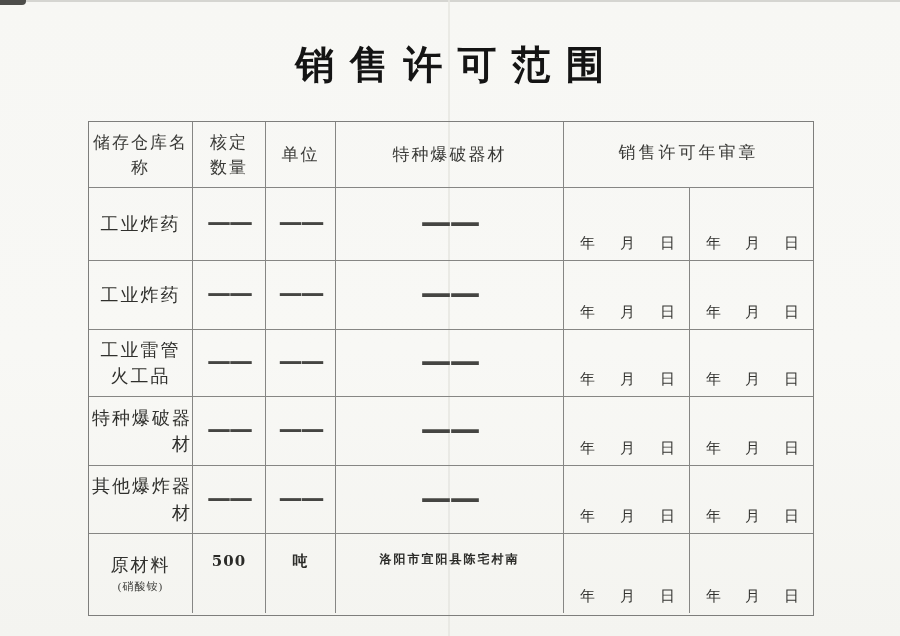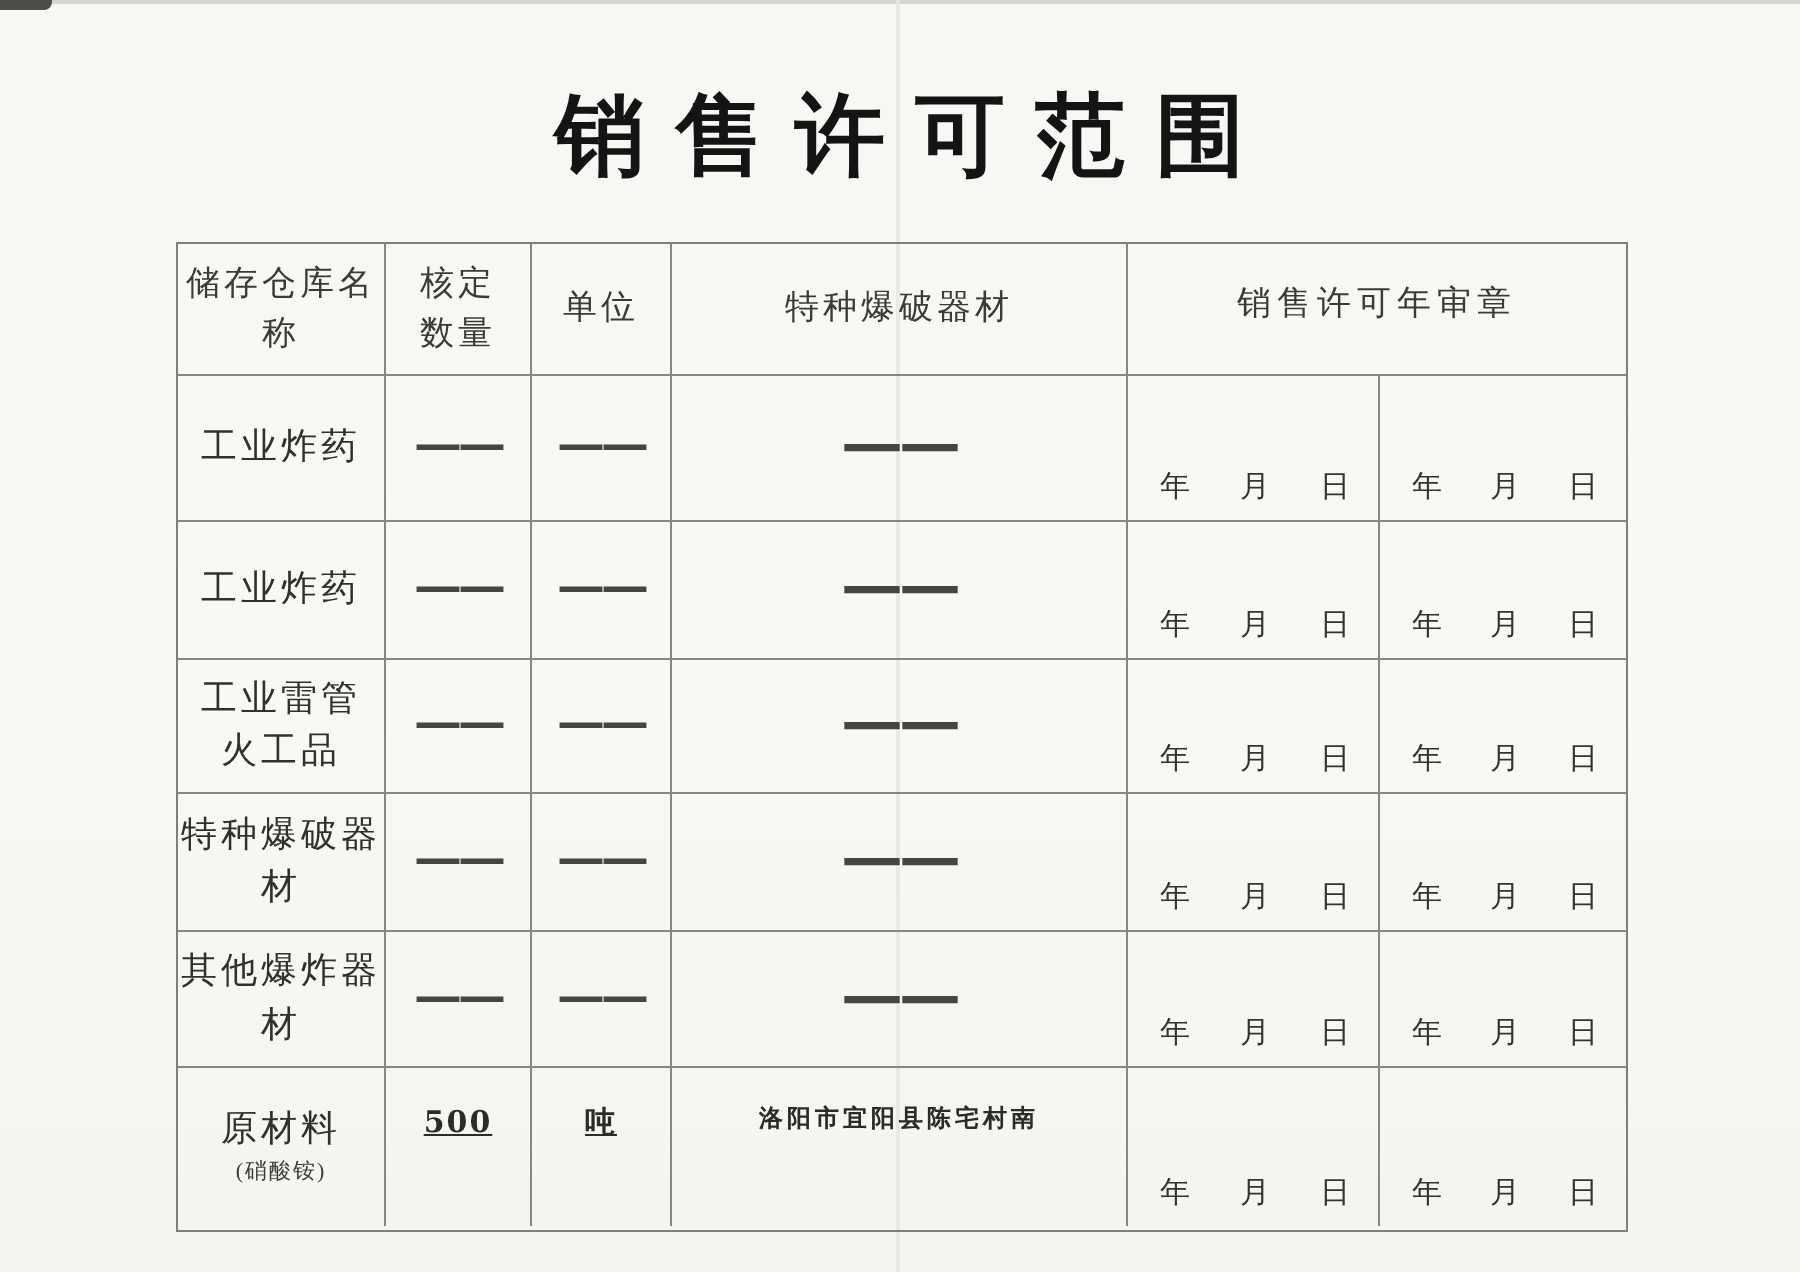--- a/index.html
+++ b/index.html
@@ -10,21 +10,21 @@
     color:#2e2e2e;
   }
   
   .scan-top-edge{position:absolute;left:0;top:0;width:100%;height:2px;background:#b9b9b4;opacity:.55;}
   .scan-corner-mark{position:absolute;left:0;top:0;width:26px;height:5px;background:#4d4d4a;border-radius:0 0 4px 0;}
   .scan-crease{position:absolute;left:448px;top:0;width:2px;height:100%;background:#e6e6e1;opacity:.8;}
   
   .title{
     position:absolute;top:45px;left:0;width:100%;text-align:center;
     font-family:Liberation Sans, sans-serif;
-    font-size:45px;font-weight:800;color:#141414;
+    font-size:39px;font-weight:800;color:#141414;
     letter-spacing:15px;text-indent:15px;line-height:1;
   }
   
   .sheet{
     position:absolute;left:88px;top:121px;width:724px;height:493px;
     display:grid;
     grid-template-columns:104px 73px 70px 228px 126px 123px;
     grid-template-rows:66px 73px 69px 67px 69px 68px 79px;
     border:1px solid #7e7e7c;
     background:transparent;
@@ -35,30 +35,30 @@
     border-right:1px solid #868684;
     border-bottom:1px solid #868684;
     display:flex;flex-direction:column;align-items:center;justify-content:center;
     font-size:17px;letter-spacing:2px;color:#333330;
     line-height:1.45;text-align:center;
   }
   .bR0{border-right:none;}
   .bB0{border-bottom:none;}
   .hdr{font-size:17px;color:#3a3a37;}
   .hdr-seal{letter-spacing:3px;}
-  .name{font-size:18px;color:#30302d;}
+  .name{font-size:18px;color:#30302d;text-align:right;}
   .name-note{font-size:11px;letter-spacing:1px;margin-top:1px;color:#3a3a37;font-family:Liberation Serif, serif;}
   .dash{
     display:inline-block;font-size:24px;letter-spacing:-2px;
     color:#454542;font-weight:600;line-height:0;transform:translateY(-2px);
     white-space:nowrap;
   }
   .dash.wide{font-size:31px;}
   .cell-top{justify-content:flex-start;padding-top:17px;}
-  .val{font-size:15px;font-weight:700;letter-spacing:1px;color:#2b2b28;text-decoration:underline;}
+  .val{font-size:15px;font-weight:700;letter-spacing:1px;color:#2b2b28;}
   .addr-val{font-size:12px;font-weight:700;letter-spacing:2px;color:#2b2b28;}
   .seal{
     flex-direction:row;align-items:flex-end;justify-content:space-between;
     padding:0 14px 9px 16px;font-size:15px;letter-spacing:0;
   }
   .seal span{line-height:1;}
 </style>
 </head>
 <body>
 

